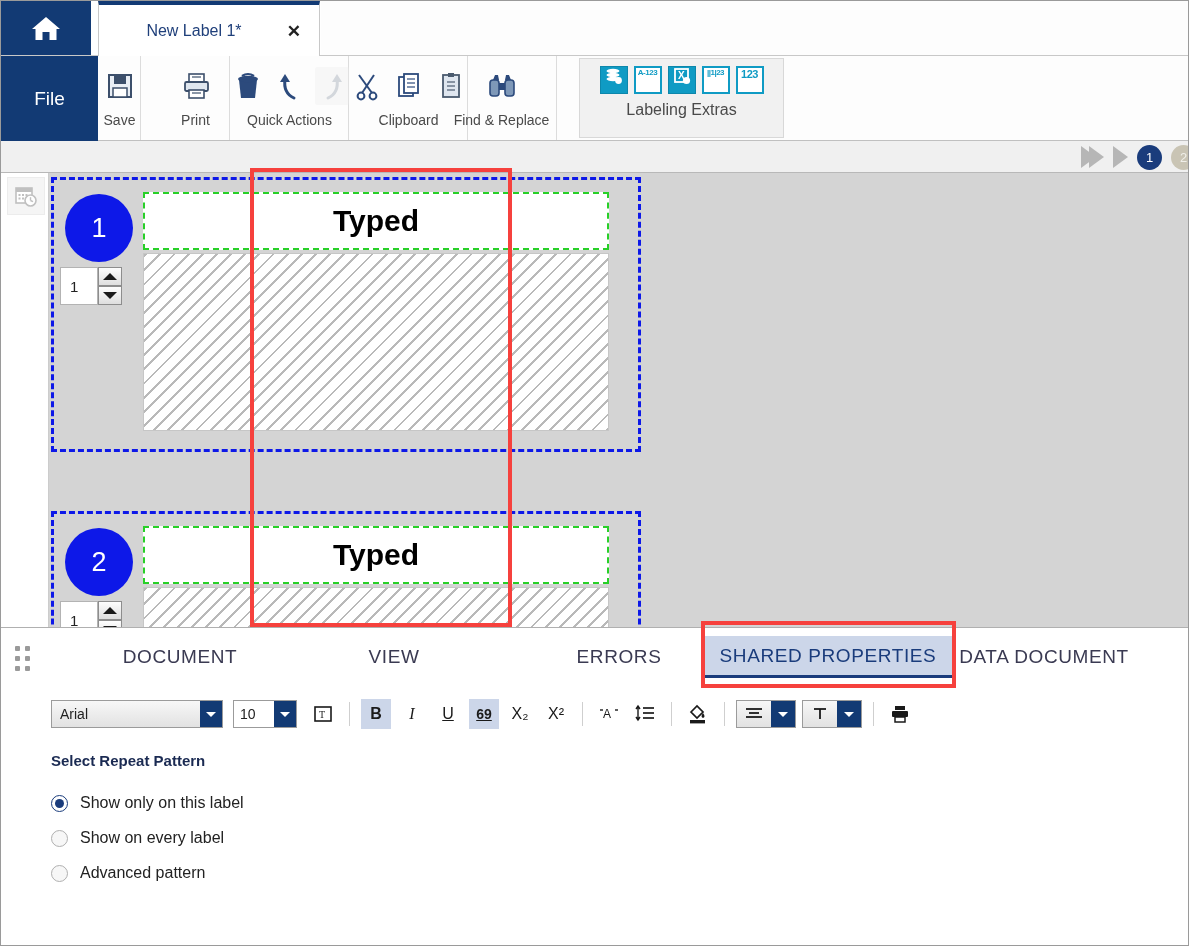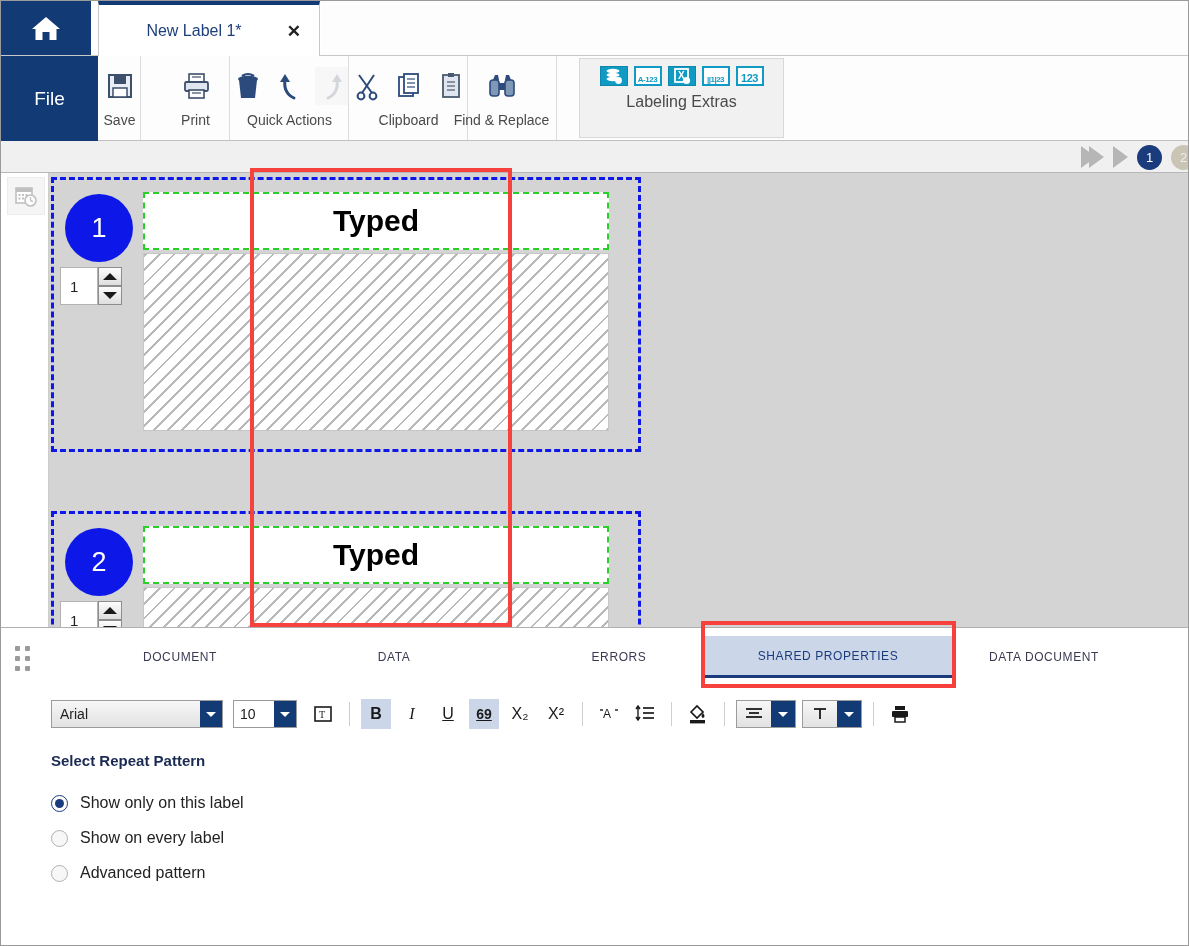--- a/index.html
+++ b/index.html
@@ -100,23 +100,23 @@
   .extras-box {
     position: absolute; left: 578px; top: 2px;
     width: 205px; height: 80px;
     background: #f1f1f1;
     border: 1px solid #d8d8d8;
     display: flex; flex-direction: column;
     align-items: center; padding-top: 7px;
   }
   .extras-icons { display: flex; gap: 6px; }
   .tealbtn {
-    width: 28px; height: 20px;
+    width: 28px; height: 28px;
     background: #0f9bc4; border: 1px solid #0d87ab;
-    display: flex; align-items: flex-end; justify-content: center;
+    display: flex; align-items: flex-start; justify-content: center;
     cursor: pointer;
   }
   .tealbtn .inner {
     font-size: 8px; color: #ffffff; font-weight: bold;
     letter-spacing: -.5px;
   }
   .tealbtn.outlined { background: #ffffff; border: 2px solid #0f9bc4; }
   .tealbtn.outlined .inner { color: #0f9bc4; }
   .extras-title { font-size: 16px; color: #4a4a4a; margin-top: 7px; }
   .ribbon-rest {
@@ -254,21 +254,21 @@
     cursor: grab;
   }
   .grip i { width: 5px; height: 5px; background: #9a9a9a; border-radius: 1px; display:block;}
   .tabs-row {
     position: absolute; left: 48px; top: 0;
     width: 1141px; height: 56px;
   }
   .ptab {
     position: absolute; top: 8px; height: 42px;
     display: flex; align-items: center; justify-content: center;
-    font-size: 12px; color: #3a3a52;
+    font-size: 19px; color: #3a3a52;
     letter-spacing: .6px;
     cursor: pointer;
   }
   .ptab.active {
     background: #ccd6e9;
     color: #1a3c7c;
     border-bottom: 3px solid #1a3c7c;
   }
 
   .fmtbar {
@@ -590,21 +590,21 @@
       <i></i>
         <i></i>
       <i></i>
         <i></i>
       <i></i>
         <i></i>
     </div>
 
     <div class="tabs-row">
       <div class="ptab" style="left:56px;width:150px;">DOCUMENT</div>
-      <div class="ptab" style="left:290px;width:110px;">DATA</div>
+      <div class="ptab" style="left:290px;width:110px;">VIEW</div>
       <div class="ptab" style="left:505px;width:130px;">ERRORS</div>
       <div class="ptab active" style="left:655px;width:248px;">SHARED PROPERTIES</div>
       <div class="ptab" style="left:895px;width:200px;">DATA DOCUMENT</div>
     </div>
 
     <div class="fmtbar">
       <div class="combo font">
         <span class="txt">Arial</span>
         <span class="arrow"></span>
       </div>

